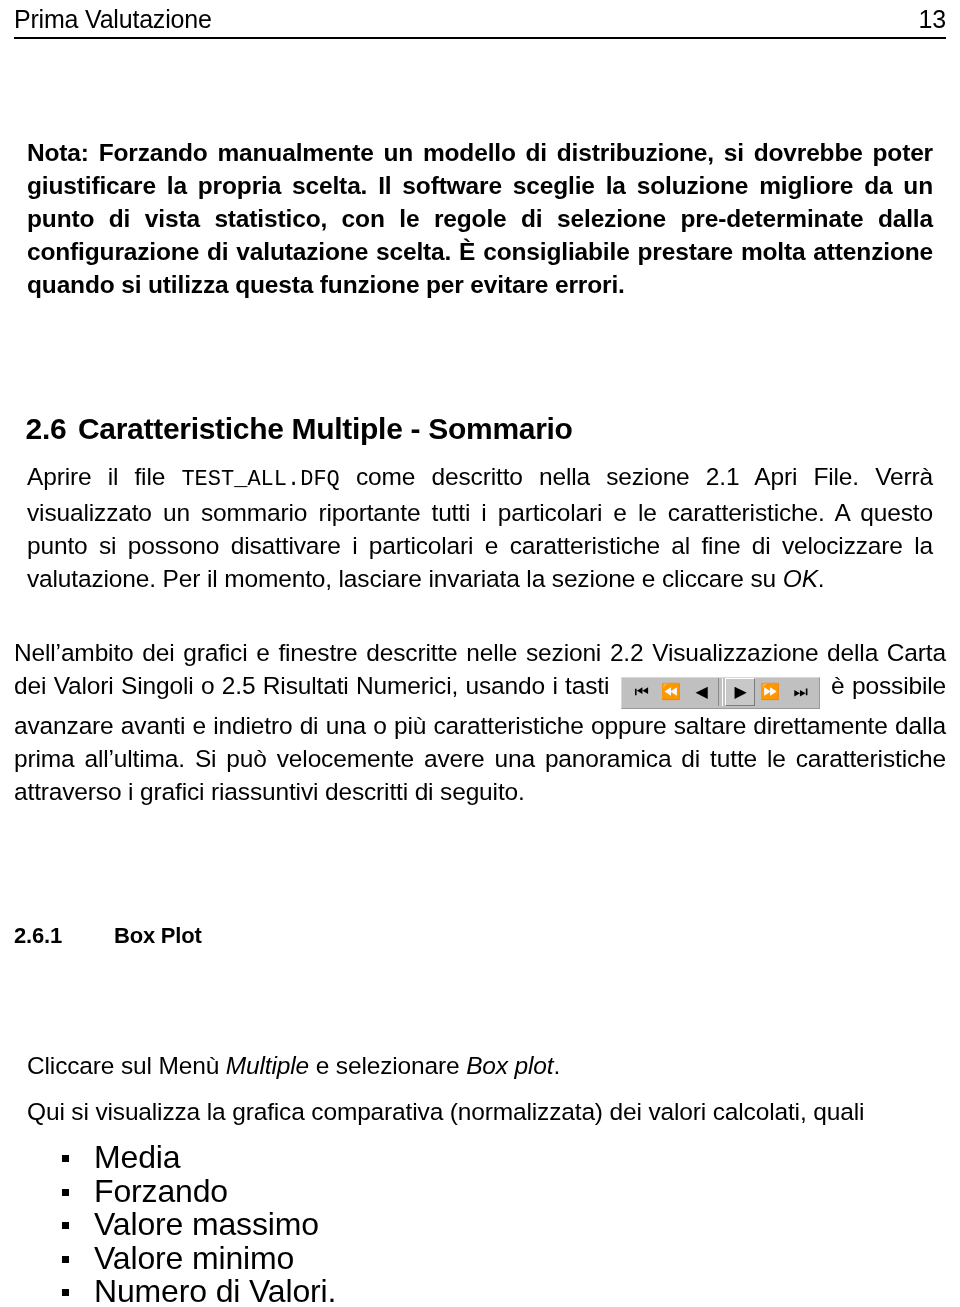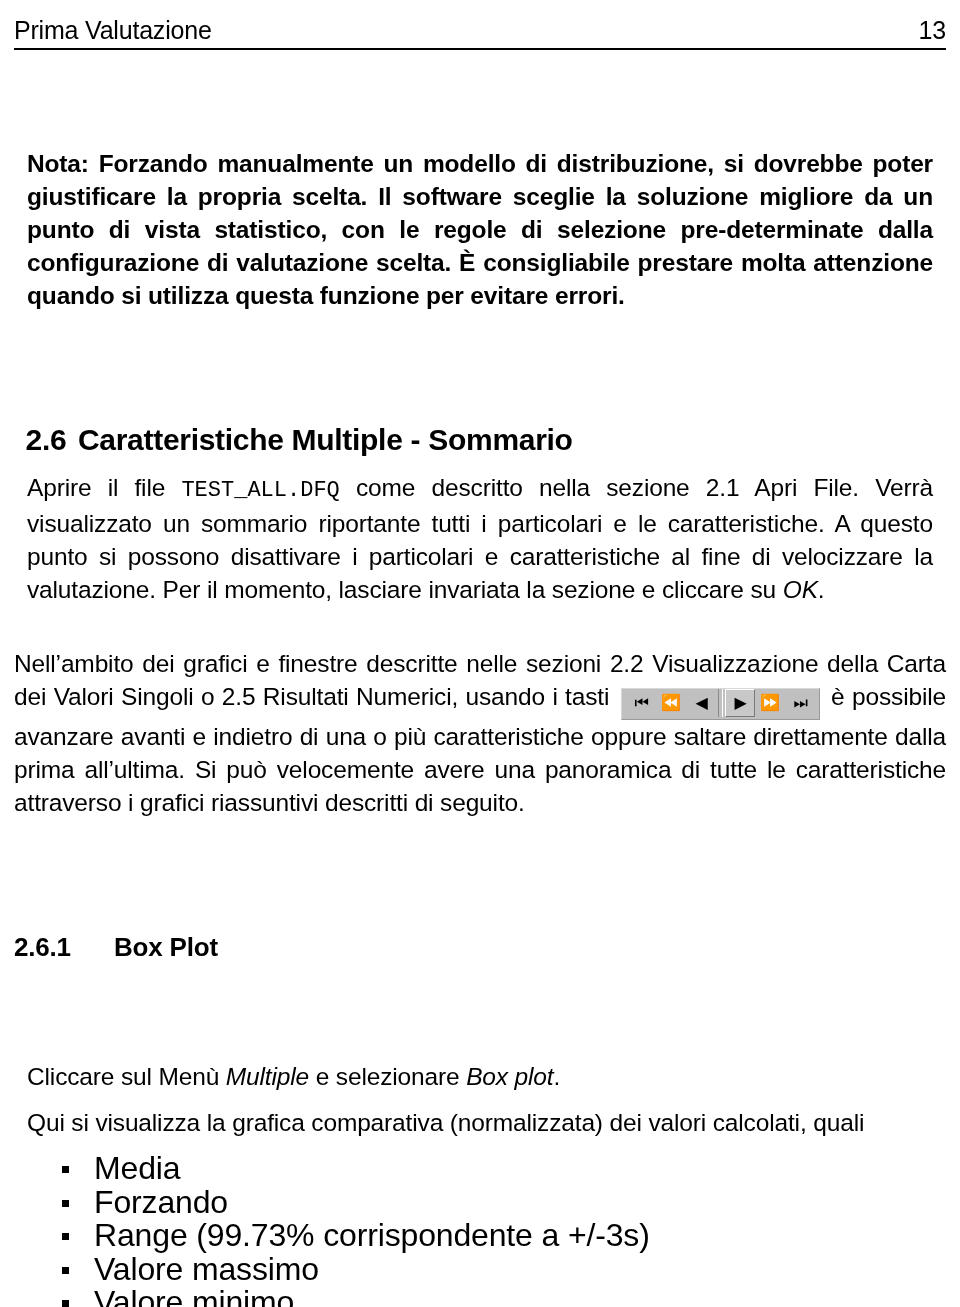--- a/index.html
+++ b/index.html
@@ -20,21 +20,21 @@
     height: 1307px;
     box-sizing: border-box;
     padding: 0 14px 0 14px;
   }
 
   
   .page-header {
     display: flex;
     align-items: baseline;
     justify-content: space-between;
-    padding-top: 15px;
+    padding-top: 4px;
     font-size: 25px;
     line-height: 30px;
     letter-spacing: -0.2px;
   }
   .page-header .hdr-title { white-space: nowrap; }
   .page-header .hdr-folio { white-space: nowrap; }
   .header-rule {
     height: 0;
     border-top: 2px solid #000;
     margin-top: 3px;
@@ -65,21 +65,21 @@
   h2.sec-heading {
     font-size: 30px;
     line-height: 36px;
     font-weight: bold;
     margin: 0 0 6px 0;
     letter-spacing: -0.3px;
     display: flex;
   }
   h2.sec-heading .num { width: 64px; flex: 0 0 64px; text-align: center; }
   h3.sub-heading {
-    font-size: 26px;
+    font-size: 22px;
     line-height: 32px;
     font-weight: bold;
     margin: 0;
     letter-spacing: -0.2px;
     display: flex;
   }
   h3.sub-heading .num { width: 100px; flex: 0 0 100px; }
 
   
   .toolbar-line {
@@ -212,19 +212,19 @@
 
   <p class="body-block">
     <span>Cliccare sul Menù </span><i>Multiple</i><span> e selezionare </span><i>Box plot</i><span>.</span>
   </p>
 
   <p class="body-block">Qui si visualizza la grafica comparativa (normalizzata) dei valori calcolati, quali</p>
 
   <ul class="bullets">
     <li><span class="sq"></span><span>Media</span></li>
     <li><span class="sq"></span><span>Forzando</span></li>
-    <li><span class="sq"></span><span>Range (99.73% corrispondente a +/-3s)</span></li>
+    <li><span class="sq"></span></li>
     <li><span class="sq"></span><span>Valore massimo</span></li>
     <li><span class="sq"></span><span>Valore minimo</span></li>
     <li><span class="sq"></span><span>Numero di Valori.</span></li>
   </ul>
 
 </div>
 
 </body></html>

